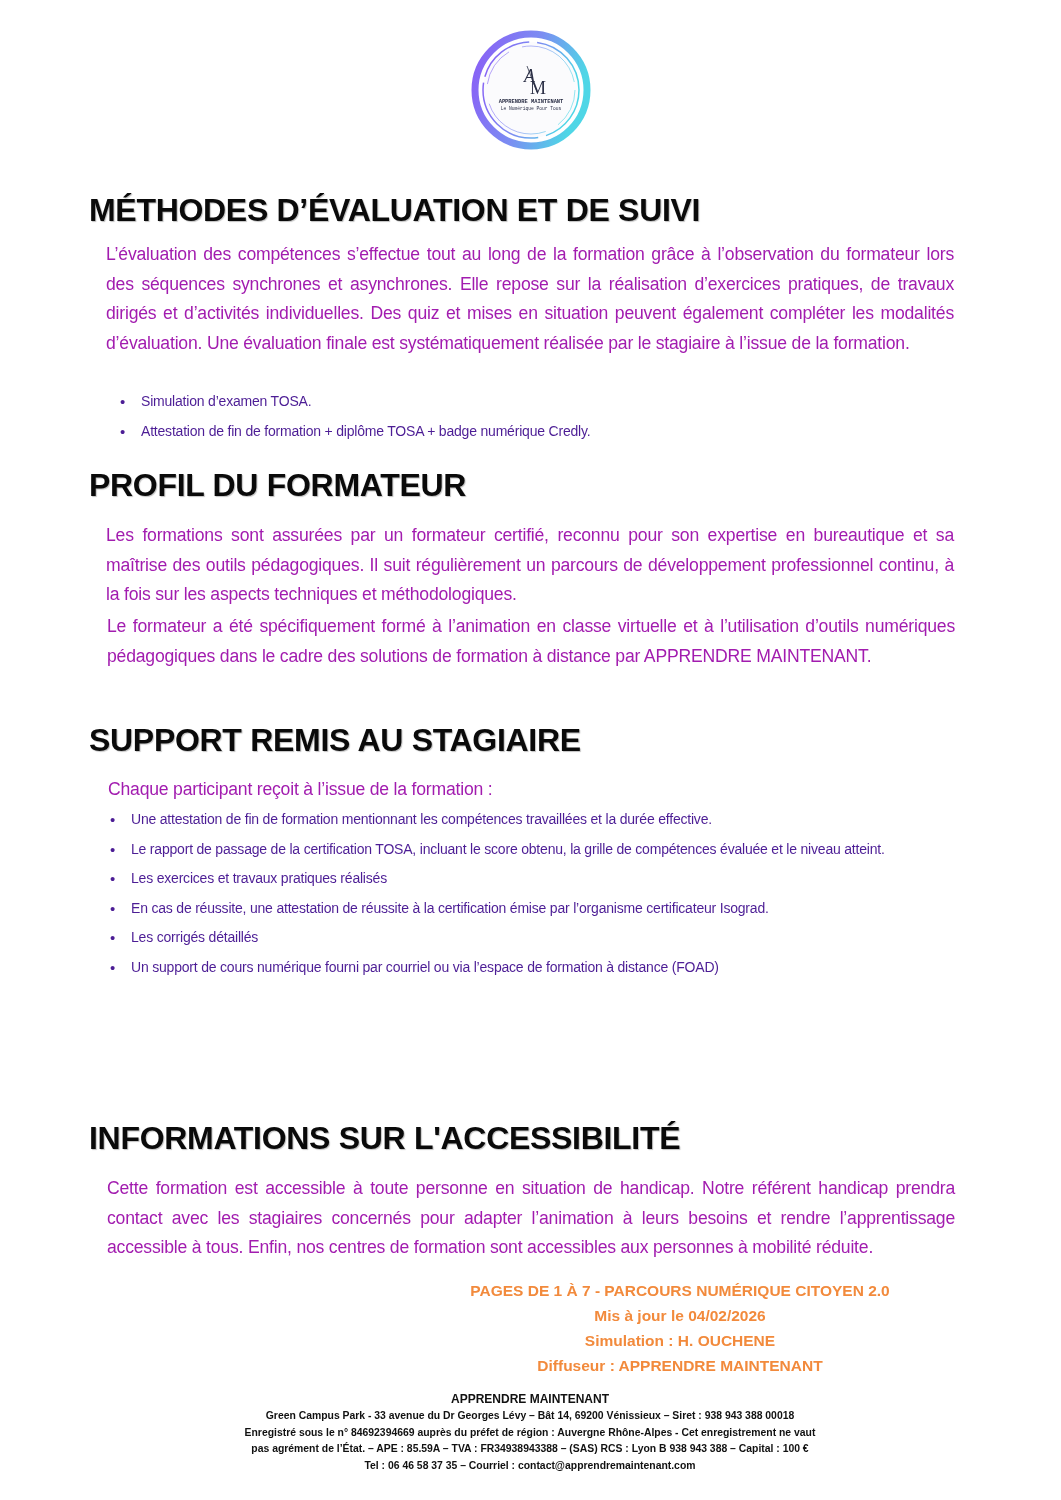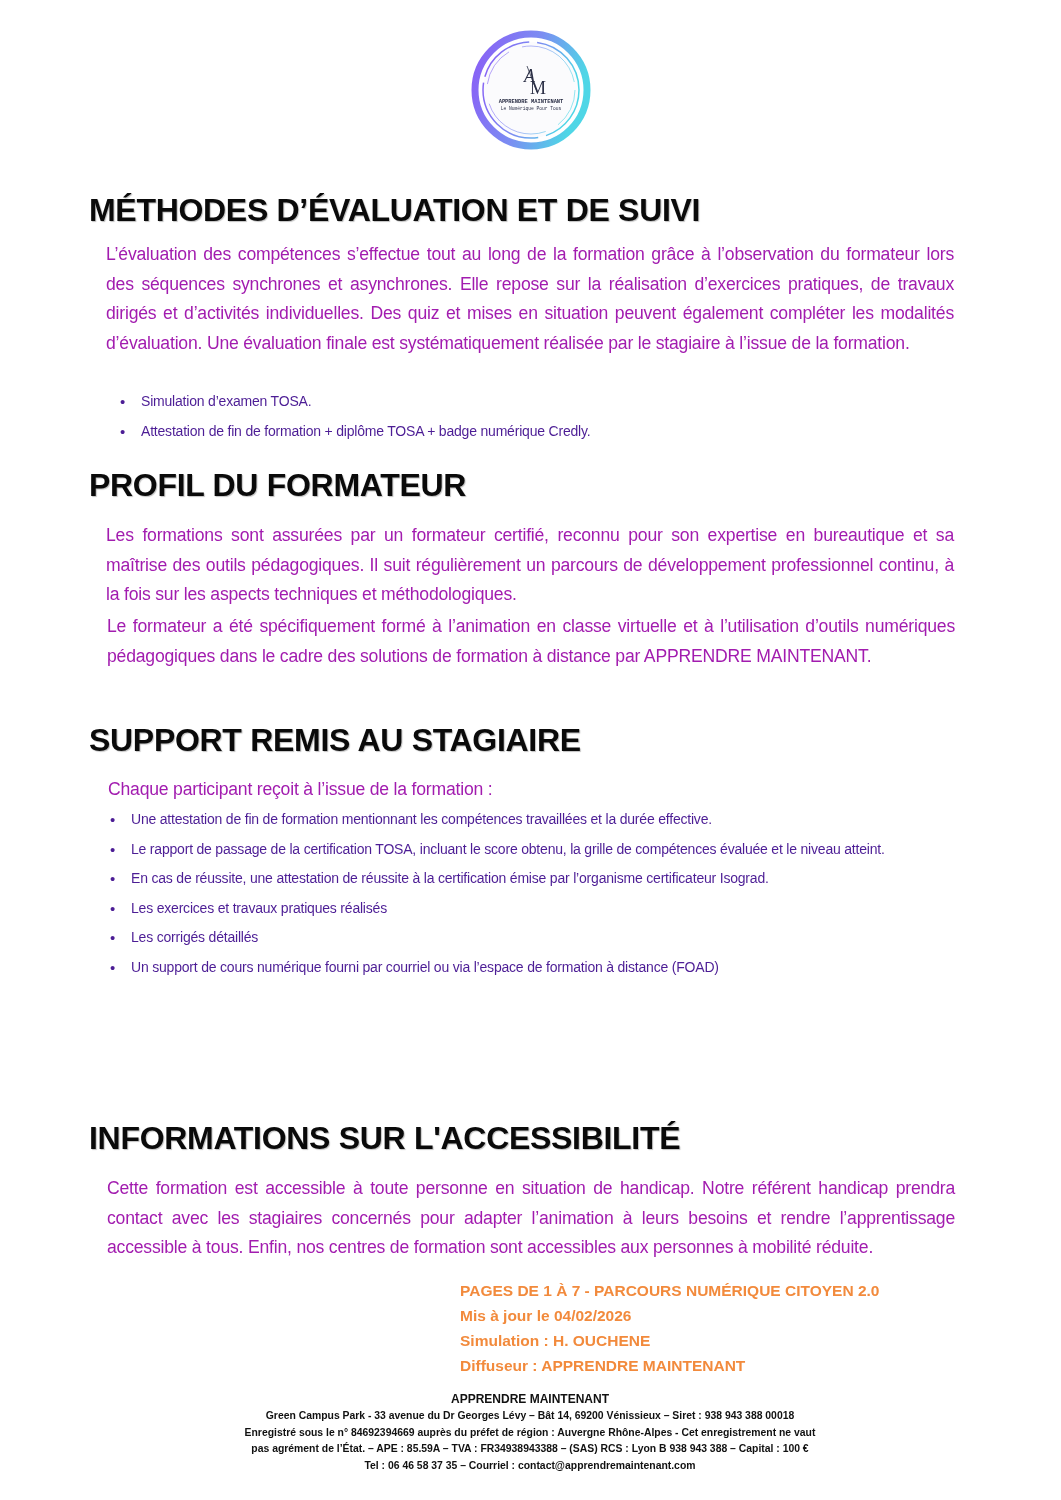--- a/index.html
+++ b/index.html
@@ -10,21 +10,21 @@
   .logo svg { width: 124px; height: 124px; display: block; }
 
   .h { position: absolute; left: 89px; font-family: "Liberation Sans", sans-serif; font-weight: bold; font-size: 32px; letter-spacing: -0.3px; color: #0a0a0a; text-shadow: 1px 1px 1px rgba(0,0,0,0.25); white-space: nowrap; }
 
   .p { position: absolute; left: 106px; width: 848px; font-size: 17.6px; line-height: 29.5px; text-align: justify; color: #a21caf; letter-spacing: -0.2px; }
 
   ul.bul { position: absolute; list-style: none; font-size: 14px; line-height: 29.5px; color: #4c1d95; letter-spacing: -0.2px; }
   ul.bul li { position: relative; padding-left: 35px; text-align: justify; }
   ul.bul li::before { content: "•"; position: absolute; left: 14px; top: 0; font-size: 15px; }
 
-  .orange { position: absolute; left: 460px; width: 440px; color: #f28a3c; font-weight: bold; font-size: 15.5px; line-height: 25px; }
+  .orange { position: absolute; left: 460px; width: 440px; text-align: center; color: #f28a3c; font-weight: bold; font-size: 15.5px; line-height: 25px; }
 
   .footer { position: absolute; left: 220px; width: 620px; text-align: center; color: #111; font-weight: bold; font-size: 10.4px; line-height: 16.6px; }
   .footer .ftitle { font-size: 12px; line-height: 18px; }
 </style>
 </head>
 <body>
 
 <div class="logo">
   <svg viewBox="0 0 124 124">
     <defs>
@@ -54,22 +54,22 @@
 
 <div class="h" style="top:467px;">PROFIL DU FORMATEUR</div>
 <div class="p" style="top:521px;">Les formations sont assurées par un formateur certifié, reconnu pour son expertise en bureautique et sa maîtrise des outils pédagogiques. Il suit régulièrement un parcours de développement professionnel continu, à la fois sur les aspects techniques et méthodologiques.</div>
 <div class="p" style="top:612px; left:107px; width:848px;">Le formateur a été spécifiquement formé à l’animation en classe virtuelle et à l’utilisation d’outils numériques pédagogiques dans le cadre des solutions de formation à distance par APPRENDRE MAINTENANT.</div>
 
 <div class="h" style="top:722px;">SUPPORT REMIS AU STAGIAIRE</div>
 <div class="p" style="top:775px; left:108px;">Chaque participant reçoit à l’issue de la formation :</div>
 <ul class="bul" style="top:805px; left:96px; width:848px;">
   <li>Une attestation de fin de formation mentionnant les compétences travaillées et la durée effective.</li>
   <li>Le rapport de passage de la certification TOSA, incluant le score obtenu, la grille de compétences évaluée et le niveau atteint.</li>
+  <li>Les exercices et travaux pratiques réalisés</li>
   <li>En cas de réussite, une attestation de réussite à la certification émise par l’organisme certificateur Isograd.</li>
-  <li>Les exercices et travaux pratiques réalisés</li>
   <li>Les corrigés détaillés</li>
   <li>Un support de cours numérique fourni par courriel ou via l’espace de formation à distance (FOAD)</li>
 </ul>
 
 <div class="h" style="top:1120px;text-align:center;">INFORMATIONS SUR L'ACCESSIBILITÉ</div>
 <div class="p" style="top:1174px; left:107px; width:848px;">Cette formation est accessible à toute personne en situation de handicap. Notre référent handicap prendra contact avec les stagiaires concernés pour adapter l’animation à leurs besoins et rendre l’apprentissage accessible à tous. Enfin, nos centres de formation sont accessibles aux personnes à mobilité réduite.</div>
 
 <div class="orange" style="top:1278px;">
   <div>PAGES DE 1 À 7 - PARCOURS NUMÉRIQUE CITOYEN 2.0</div>
   <div>Mis à jour le 04/02/2026</div>

